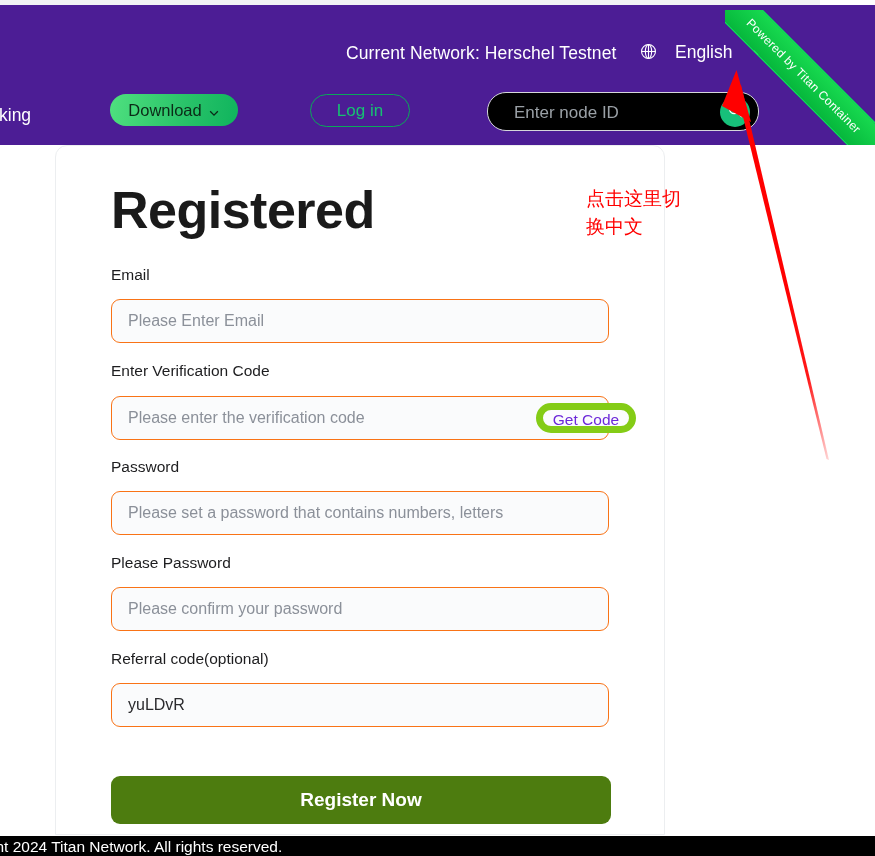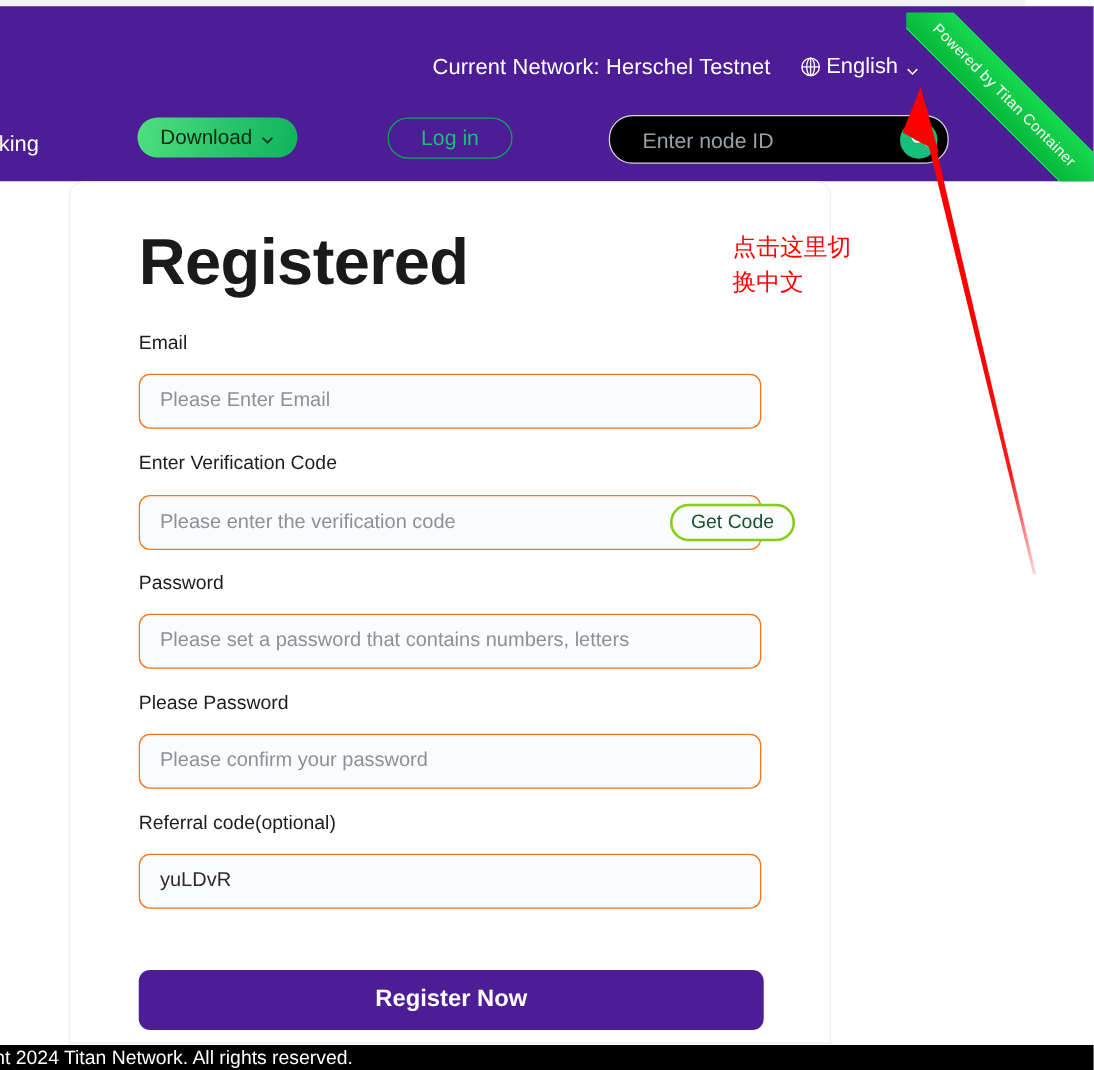--- a/index.html
+++ b/index.html
@@ -50,22 +50,21 @@
     left: 346px; top: 38px;
     font-size: 17.5px;
     color: #ffffff;
     white-space: nowrap;
     letter-spacing: 0.1px;
   }
   .lang-switcher {
     position: absolute;
     left: 640px; top: 37px;
     display: flex;
-    align-items: center;
-    gap: 4px;
+    gap: 18px;
     color: #ffffff;
     font-size: 17.5px;
     cursor: pointer;
     white-space: nowrap;
   }
   .globe-icon {
     display: inline-block;
     width: 17px; height: 17px;
     position: relative;
     top: 1px;
@@ -224,44 +223,44 @@
     outline: none;
     font-family: "Liberation Sans", sans-serif;
   }
   .field-input::placeholder { color: #8b9099; opacity: 1; }
 
   .getcode-btn {
     position: absolute;
     left: 480px;
     width: 100px; height: 30px;
     border-radius: 15px;
-    border: 2px solid #84cc16;
+    border: 7px solid #84cc16;
     background: #fbfcfd;
-    color: #14532d;
+    color: #6d28d9;
     font-size: 15.5px;
     cursor: pointer;
     font-family: "Liberation Sans", sans-serif;
   }
 
   .email-login-link {
     position: absolute;
     right: 57px;
     top: 630px;
     font-size: 16px;
     color: #14c07a;
     cursor: pointer;
     text-decoration: none;
   }
   .btn-register {
     position: absolute;
     left: 55px; top: 630px;
     width: 500px; height: 48px;
     border: none;
     border-radius: 9px;
-    background: #4c1d95;
+    background: #4d7c0f;
     color: #ffffff;
     font-size: 19px;
     font-weight: bold;
     cursor: pointer;
     font-family: "Liberation Sans", sans-serif;
   }
 
   
   .footer {
     position: absolute;

